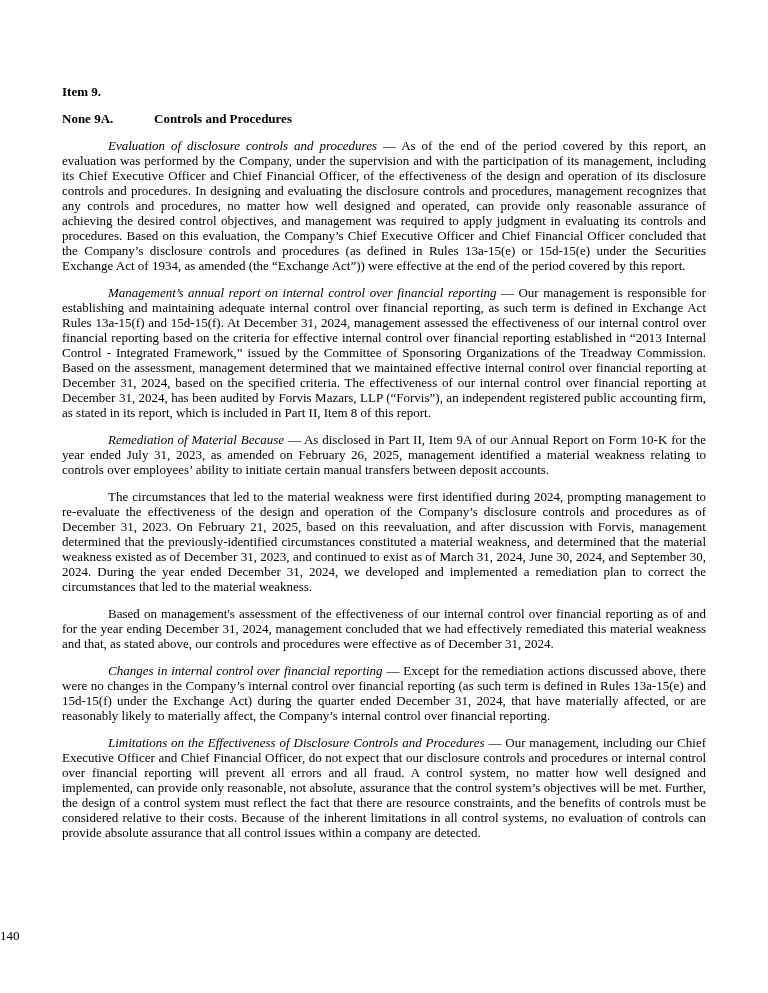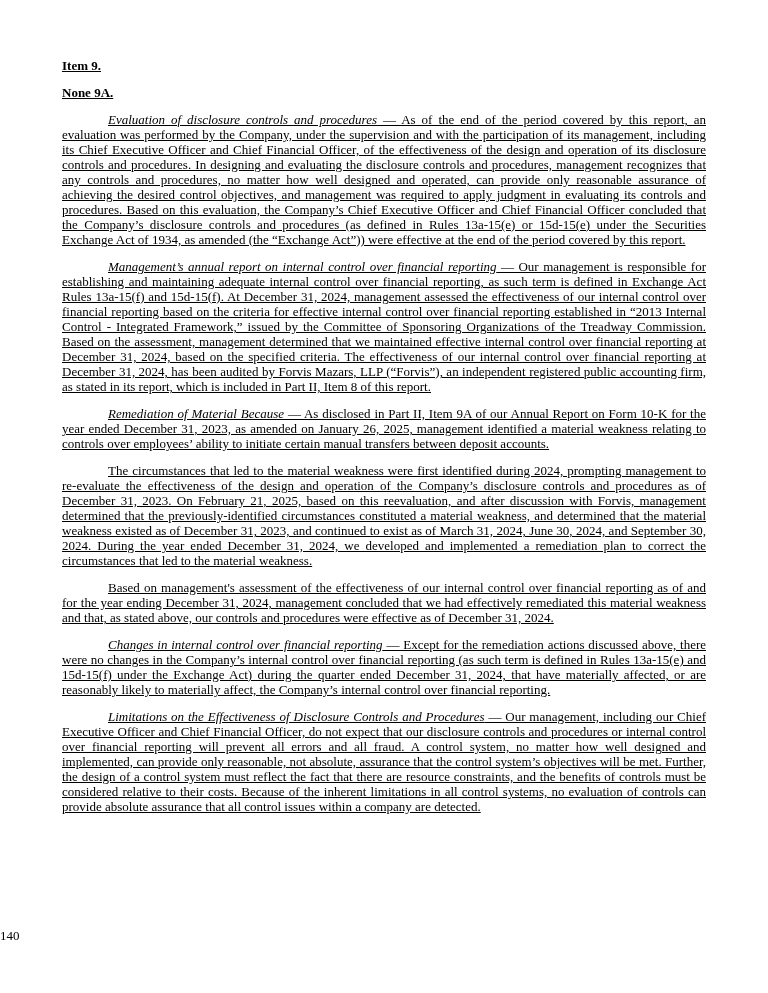--- a/index.html
+++ b/index.html
@@ -8,22 +8,21 @@
     height: 993px;
     background: #ffffff;
     color: #000000;
     font-family: "Liberation Serif", "DejaVu Serif", serif;
     font-size: 13px;
     line-height: 15px;
     position: relative;
     overflow: hidden;
   }
   .content {
-    padding: 58px 62px 0 62px;
-    text-decoration: underline;
+    padding: 84px 62px 0 62px;
   }
   .item-heading {
     display: flex;
     font-weight: bold;
     margin: 0 0 12px 0;
   }
   .item-heading .item-label {
     flex: 0 0 92px;
   }
   .item-heading .item-title {
@@ -53,27 +52,28 @@
 
 <div class="content">
 
   <div class="item-heading">
     <span class="item-label">Item 9.</span>
   </div>
 
 
   <div class="item-heading">
     <span class="item-label">None 9A.</span>
+    <span class="item-title">Controls and Procedures</span>
   </div>
 
   <p class="para"><span class="lead">Evaluation of disclosure controls and procedures</span><span> — As of the end of the period covered by this report, an evaluation was performed by the Company, under the supervision and with the participation of its management, including its Chief Executive Officer and Chief Financial Officer, of the effectiveness of the design and operation of its disclosure controls and procedures. In designing and evaluating the disclosure controls and procedures, management recognizes that any controls and procedures, no matter how well designed and operated, can provide only reasonable assurance of achieving the desired control objectives, and management was required to apply judgment in evaluating its controls and procedures. Based on this evaluation, the Company’s Chief Executive Officer and Chief Financial Officer concluded that the Company’s disclosure controls and procedures (as defined in Rules 13a-15(e) or 15d-15(e) under the Securities Exchange Act of 1934, as amended (the “Exchange Act”)) were effective at the end of the period covered by this report.</span></p>
 
   <p class="para"><span class="lead">Management’s annual report on internal control over financial reporting</span><span> — Our management is responsible for establishing and maintaining adequate internal control over financial reporting, as such term is defined in Exchange Act Rules 13a-15(f) and 15d-15(f). At December 31, 2024, management assessed the effectiveness of our internal control over financial reporting based on the criteria for effective internal control over financial reporting established in “2013 Internal Control - Integrated Framework,” issued by the Committee of Sponsoring Organizations of the Treadway Commission. Based on the assessment, management determined that we maintained effective internal control over financial reporting at December 31, 2024, based on the specified criteria. The effectiveness of our internal control over financial reporting at December 31, 2024, has been audited by Forvis Mazars, LLP (“Forvis”), an independent registered public accounting firm, as stated in its report, which is included in Part II, Item 8 of this report.</span></p>
 
-  <p class="para"><span class="lead">Remediation of Material Because</span><span> — As disclosed in Part II, Item 9A of our Annual Report on Form 10-K for the year ended December 31, 2023, as amended on January 26, 2025, management identified a material weakness relating to controls over employees’ ability to initiate certain manual transfers between deposit accounts.</span></p>
+  <p class="para"><span class="lead">Remediation of Material Because</span><span> — As disclosed in Part II, Item 9A of our Annual Report on Form 10-K for the year ended July 31, 2023, as amended on February 26, 2025, management identified a material weakness relating to controls over employees’ ability to initiate certain manual transfers between deposit accounts.</span></p>
 
   <p class="para"><span class="lead"></span><span>The circumstances that led to the material weakness were first identified during 2024, prompting management to re-evaluate the effectiveness of the design and operation of the Company’s disclosure controls and procedures as of December 31, 2023. On February 21, 2025, based on this reevaluation, and after discussion with Forvis, management determined that the previously-identified circumstances constituted a material weakness, and determined that the material weakness existed as of December 31, 2023, and continued to exist as of March 31, 2024, June 30, 2024, and September 30, 2024. During the year ended December 31, 2024, we developed and implemented a remediation plan to correct the circumstances that led to the material weakness.</span></p>
 
   <p class="para"><span class="lead"></span><span>Based on management's assessment of the effectiveness of our internal control over financial reporting as of and for the year ending December 31, 2024, management concluded that we had effectively remediated this material weakness and that, as stated above, our controls and procedures were effective as of December 31, 2024.</span></p>
 
   <p class="para"><span class="lead">Changes in internal control over financial reporting</span><span> — Except for the remediation actions discussed above, there were no changes in the Company’s internal control over financial reporting (as such term is defined in Rules 13a-15(e) and 15d-15(f) under the Exchange Act) during the quarter ended December 31, 2024, that have materially affected, or are reasonably likely to materially affect, the Company’s internal control over financial reporting.</span></p>
 
   <p class="para"><span class="lead">Limitations on the Effectiveness of Disclosure Controls and Procedures</span><span> — Our management, including our Chief Executive Officer and Chief Financial Officer, do not expect that our disclosure controls and procedures or internal control over financial reporting will prevent all errors and all fraud. A control system, no matter how well designed and implemented, can provide only reasonable, not absolute, assurance that the control system’s objectives will be met. Further, the design of a control system must reflect the fact that there are resource constraints, and the benefits of controls must be considered relative to their costs. Because of the inherent limitations in all control systems, no evaluation of controls can provide absolute assurance that all control issues within a company are detected.</span></p>
 
 </div>

